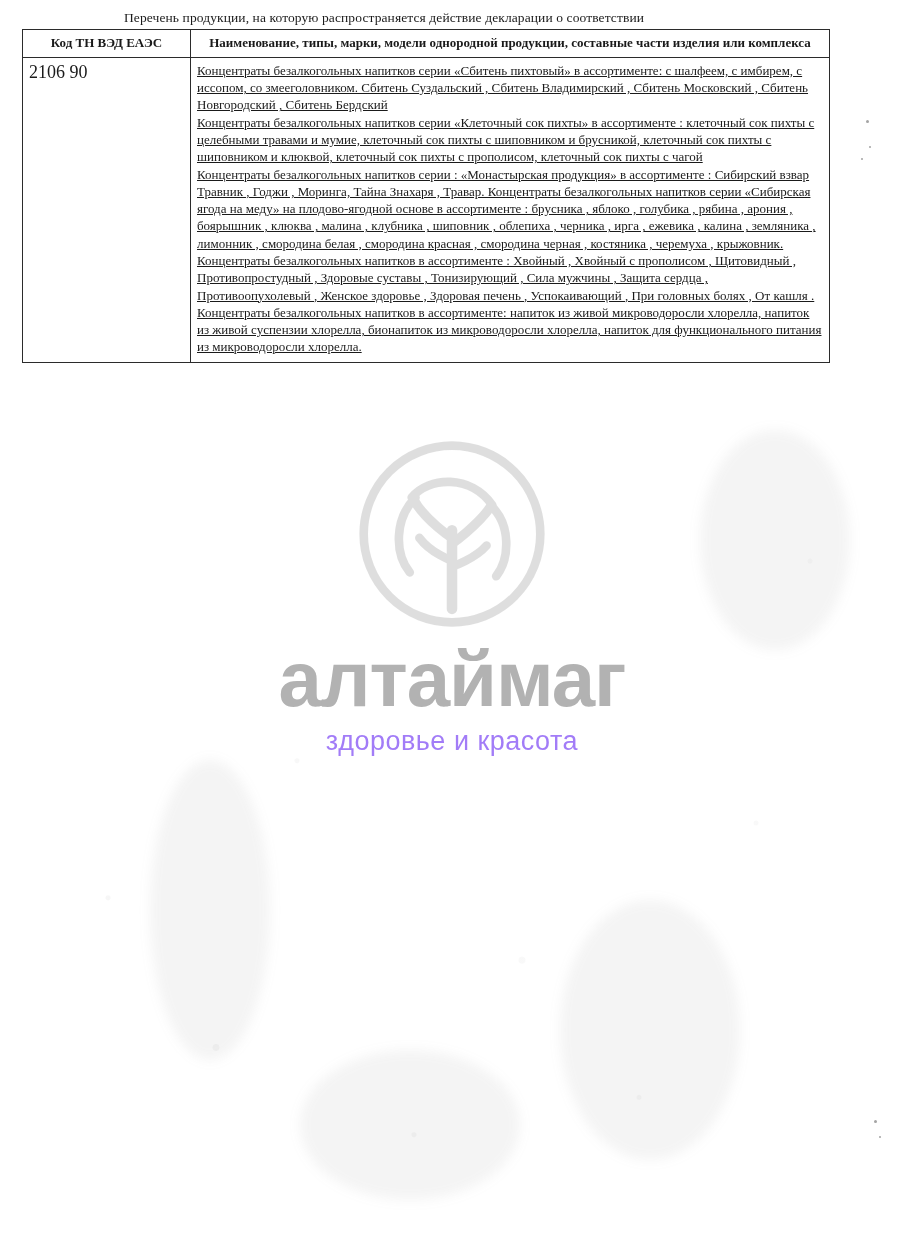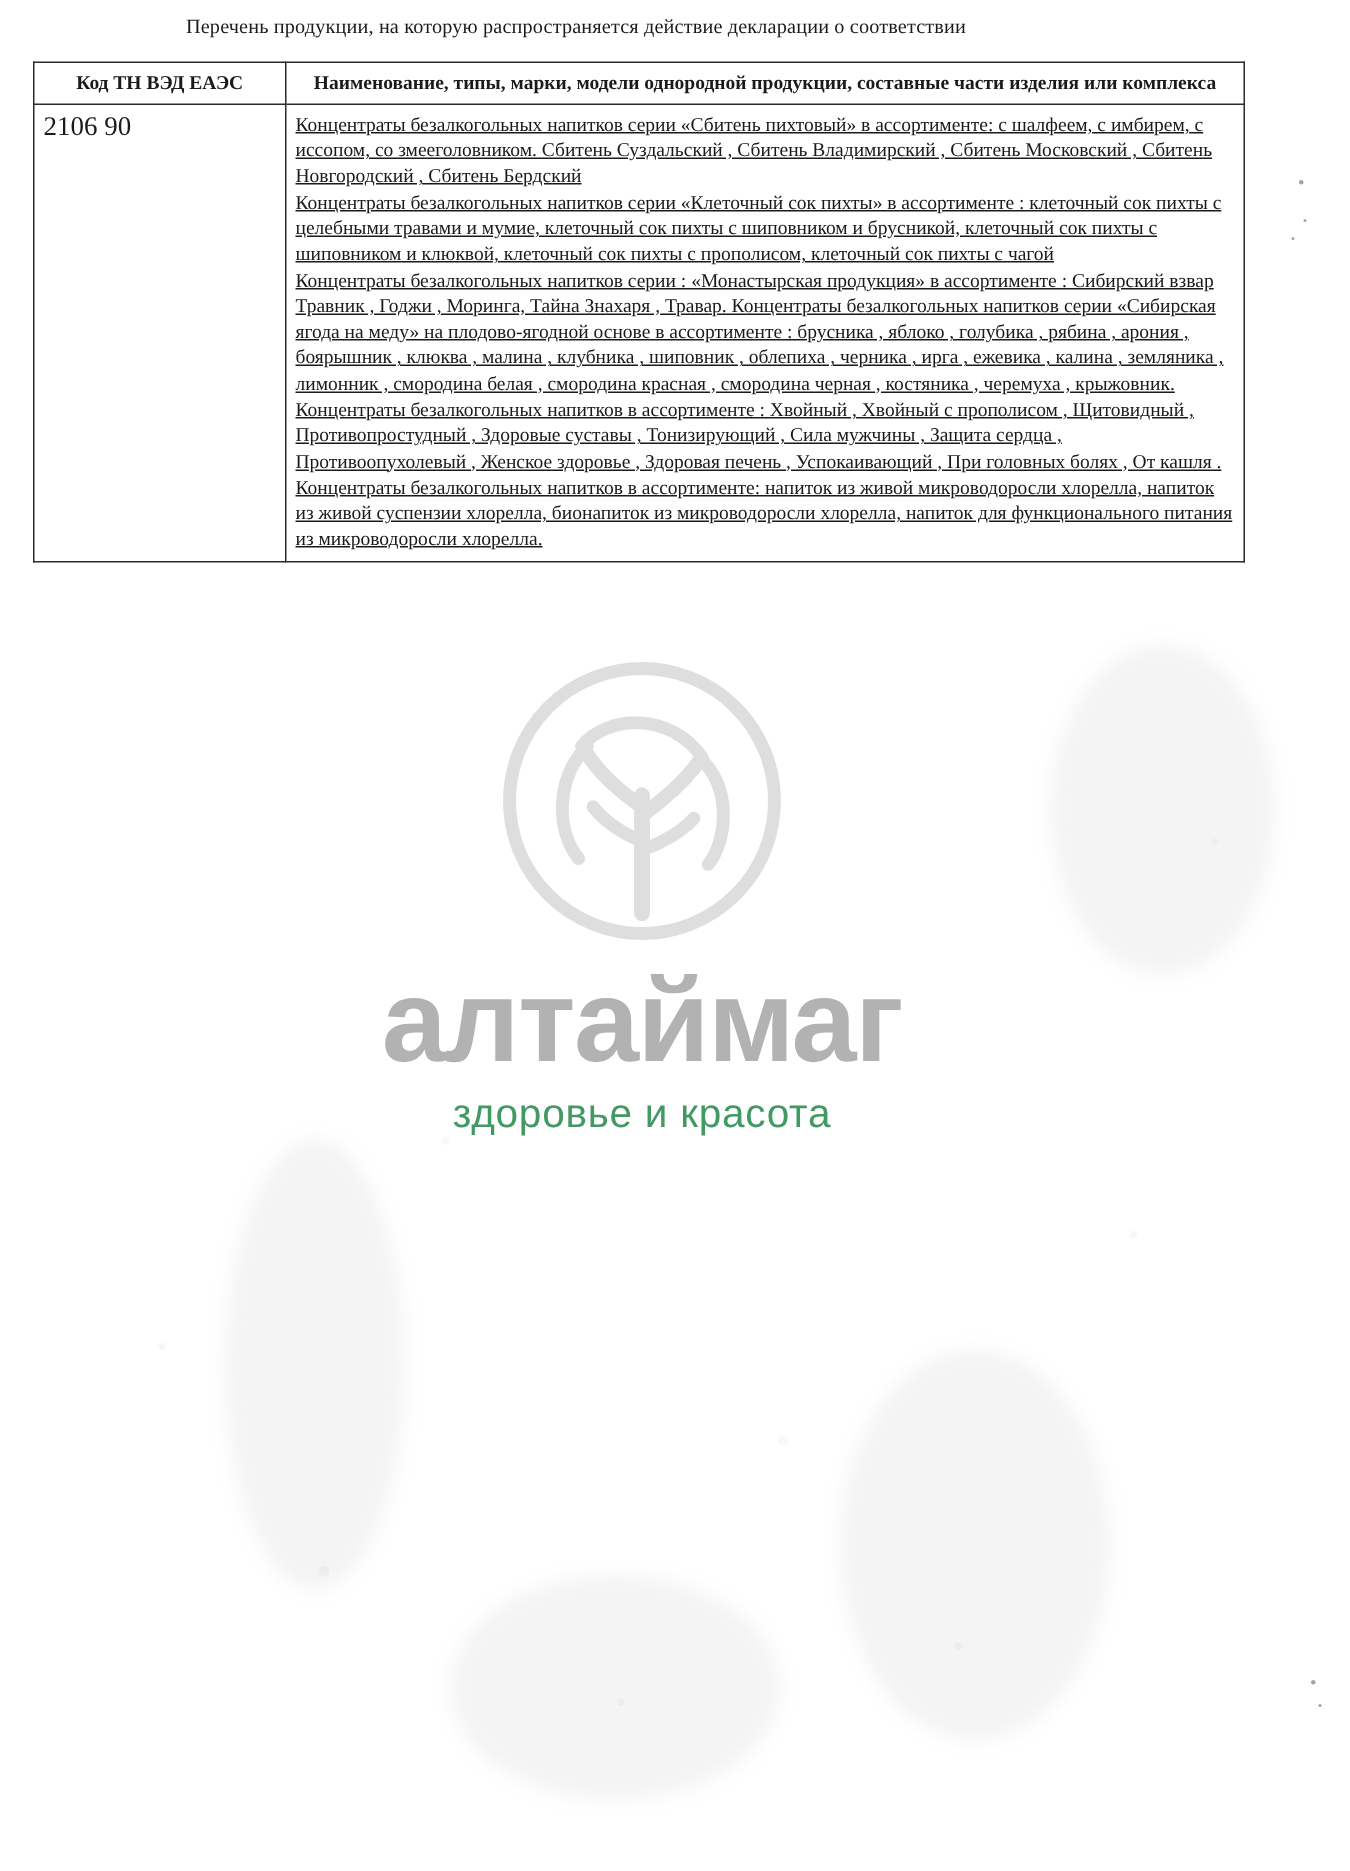--- a/index.html
+++ b/index.html
@@ -53,21 +53,21 @@
     left: 0;
     width: 768px;
     text-align: center;
     font-size: 13.5px;
     letter-spacing: 0.1px;
   }
 
   
   .prod-table {
     position: absolute;
-    top: 41px;
+    top: 29px;
     left: 22px;
     width: 808px;
     border-collapse: collapse;
     table-layout: fixed;
   }
   .prod-table td, .prod-table th {
     border: 1px solid #2b2b2b;
     vertical-align: top;
     padding: 4px 6px 6px 6px;
   }
@@ -101,20 +101,21 @@
 
   
   .watermark {
     position: absolute;
     top: 438px;
     left: 0;
     width: 856px;
     text-align: center;
     pointer-events: none;
     user-select: none;
+    padding-left: 24px;
   }
   .wm-logo {
     margin: 0 auto;
     width: 192px;
     height: 192px;
     opacity: 0.42;
   }
   .wm-word {
     margin-top: 6px;
     font-family: "Liberation Sans", "DejaVu Sans", sans-serif;
@@ -122,21 +123,21 @@
     font-size: 78px;
     letter-spacing: -1px;
     color: #9d9d9d;
     opacity: 0.78;
     line-height: 1;
   }
   .wm-sub {
     margin-top: 8px;
     font-family: "Liberation Sans", "DejaVu Sans", sans-serif;
     font-size: 27px;
-    color: #15803d;
+    color: #8b5cf6;
     opacity: 0.8;
     letter-spacing: 0.5px;
   }
   .page-edge {
     position: absolute;
     left: 0; top: 0;
     width: 900px; height: 1247px;
     pointer-events: none;
     box-shadow: inset 0 0 0 1px rgba(255,255,255,0);
   }

